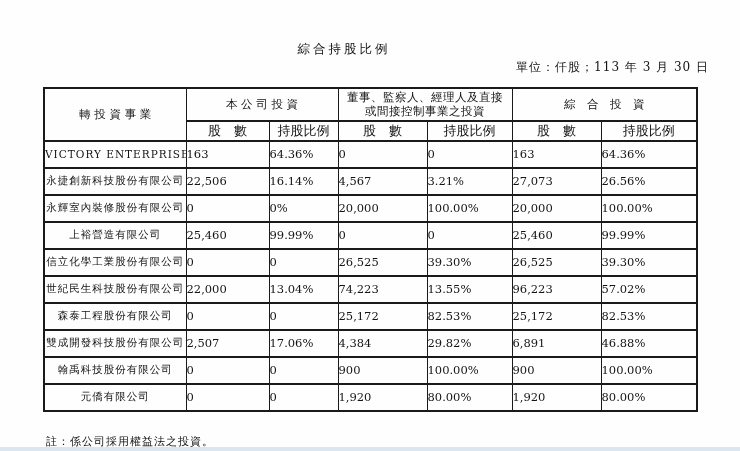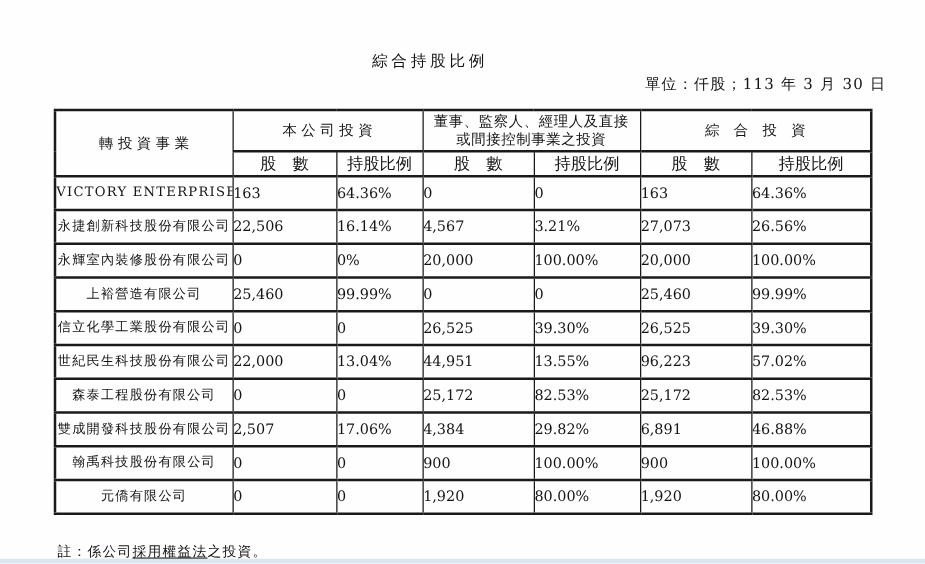--- a/index.html
+++ b/index.html
@@ -33,21 +33,21 @@
   tr.group-row th { height: 28px; font-size: 11.5px; text-align: center; }
   th.dir-head {
     text-align: left; white-space: normal; font-size: 10.5px;
     line-height: 1.25; padding: 1px 3px; letter-spacing: 0.5px;
   }
   tr.sub-row th { height: 20px; font-size: 13px; text-align: center; }
   tbody td { height: 27px; font-size: 11.5px; }
   td.c-name { text-align: center; font-size: 10.5px; letter-spacing: 1px; }
   td.c-num  { padding-right: 4px; }
   .footnote { position: absolute; left: 46px; top: 434px; font-size: 11px; letter-spacing: 1px; }
-  .footnote .u { text-decoration: underline; }
+  .footnote .u { }
   .scan-strip { position: absolute; left: 0; bottom: 0; width: 740px; height: 4px; background: #dbe6f1; }
 </style>
 </head>
 <body>
 
 <div class="page">
 
   <div class="heading">
   </div>
 
@@ -124,21 +124,21 @@
           <td class="c-num">0</td>
           <td class="c-num">26,525</td>
           <td class="c-num">39.30%</td>
           <td class="c-num">26,525</td>
           <td class="c-num">39.30%</td>
         </tr>
         <tr>
           <td class="c-name">世紀民生科技股份有限公司</td>
           <td class="c-num">22,000</td>
           <td class="c-num">13.04%</td>
-          <td class="c-num">44,951</td>
+          <td class="c-num">74,223</td>
           <td class="c-num">13.55%</td>
           <td class="c-num">96,223</td>
           <td class="c-num">57.02%</td>
         </tr>
         <tr>
           <td class="c-name">森泰工程股份有限公司</td>
           <td class="c-num">0</td>
           <td class="c-num">0</td>
           <td class="c-num">25,172</td>
           <td class="c-num">82.53%</td>

